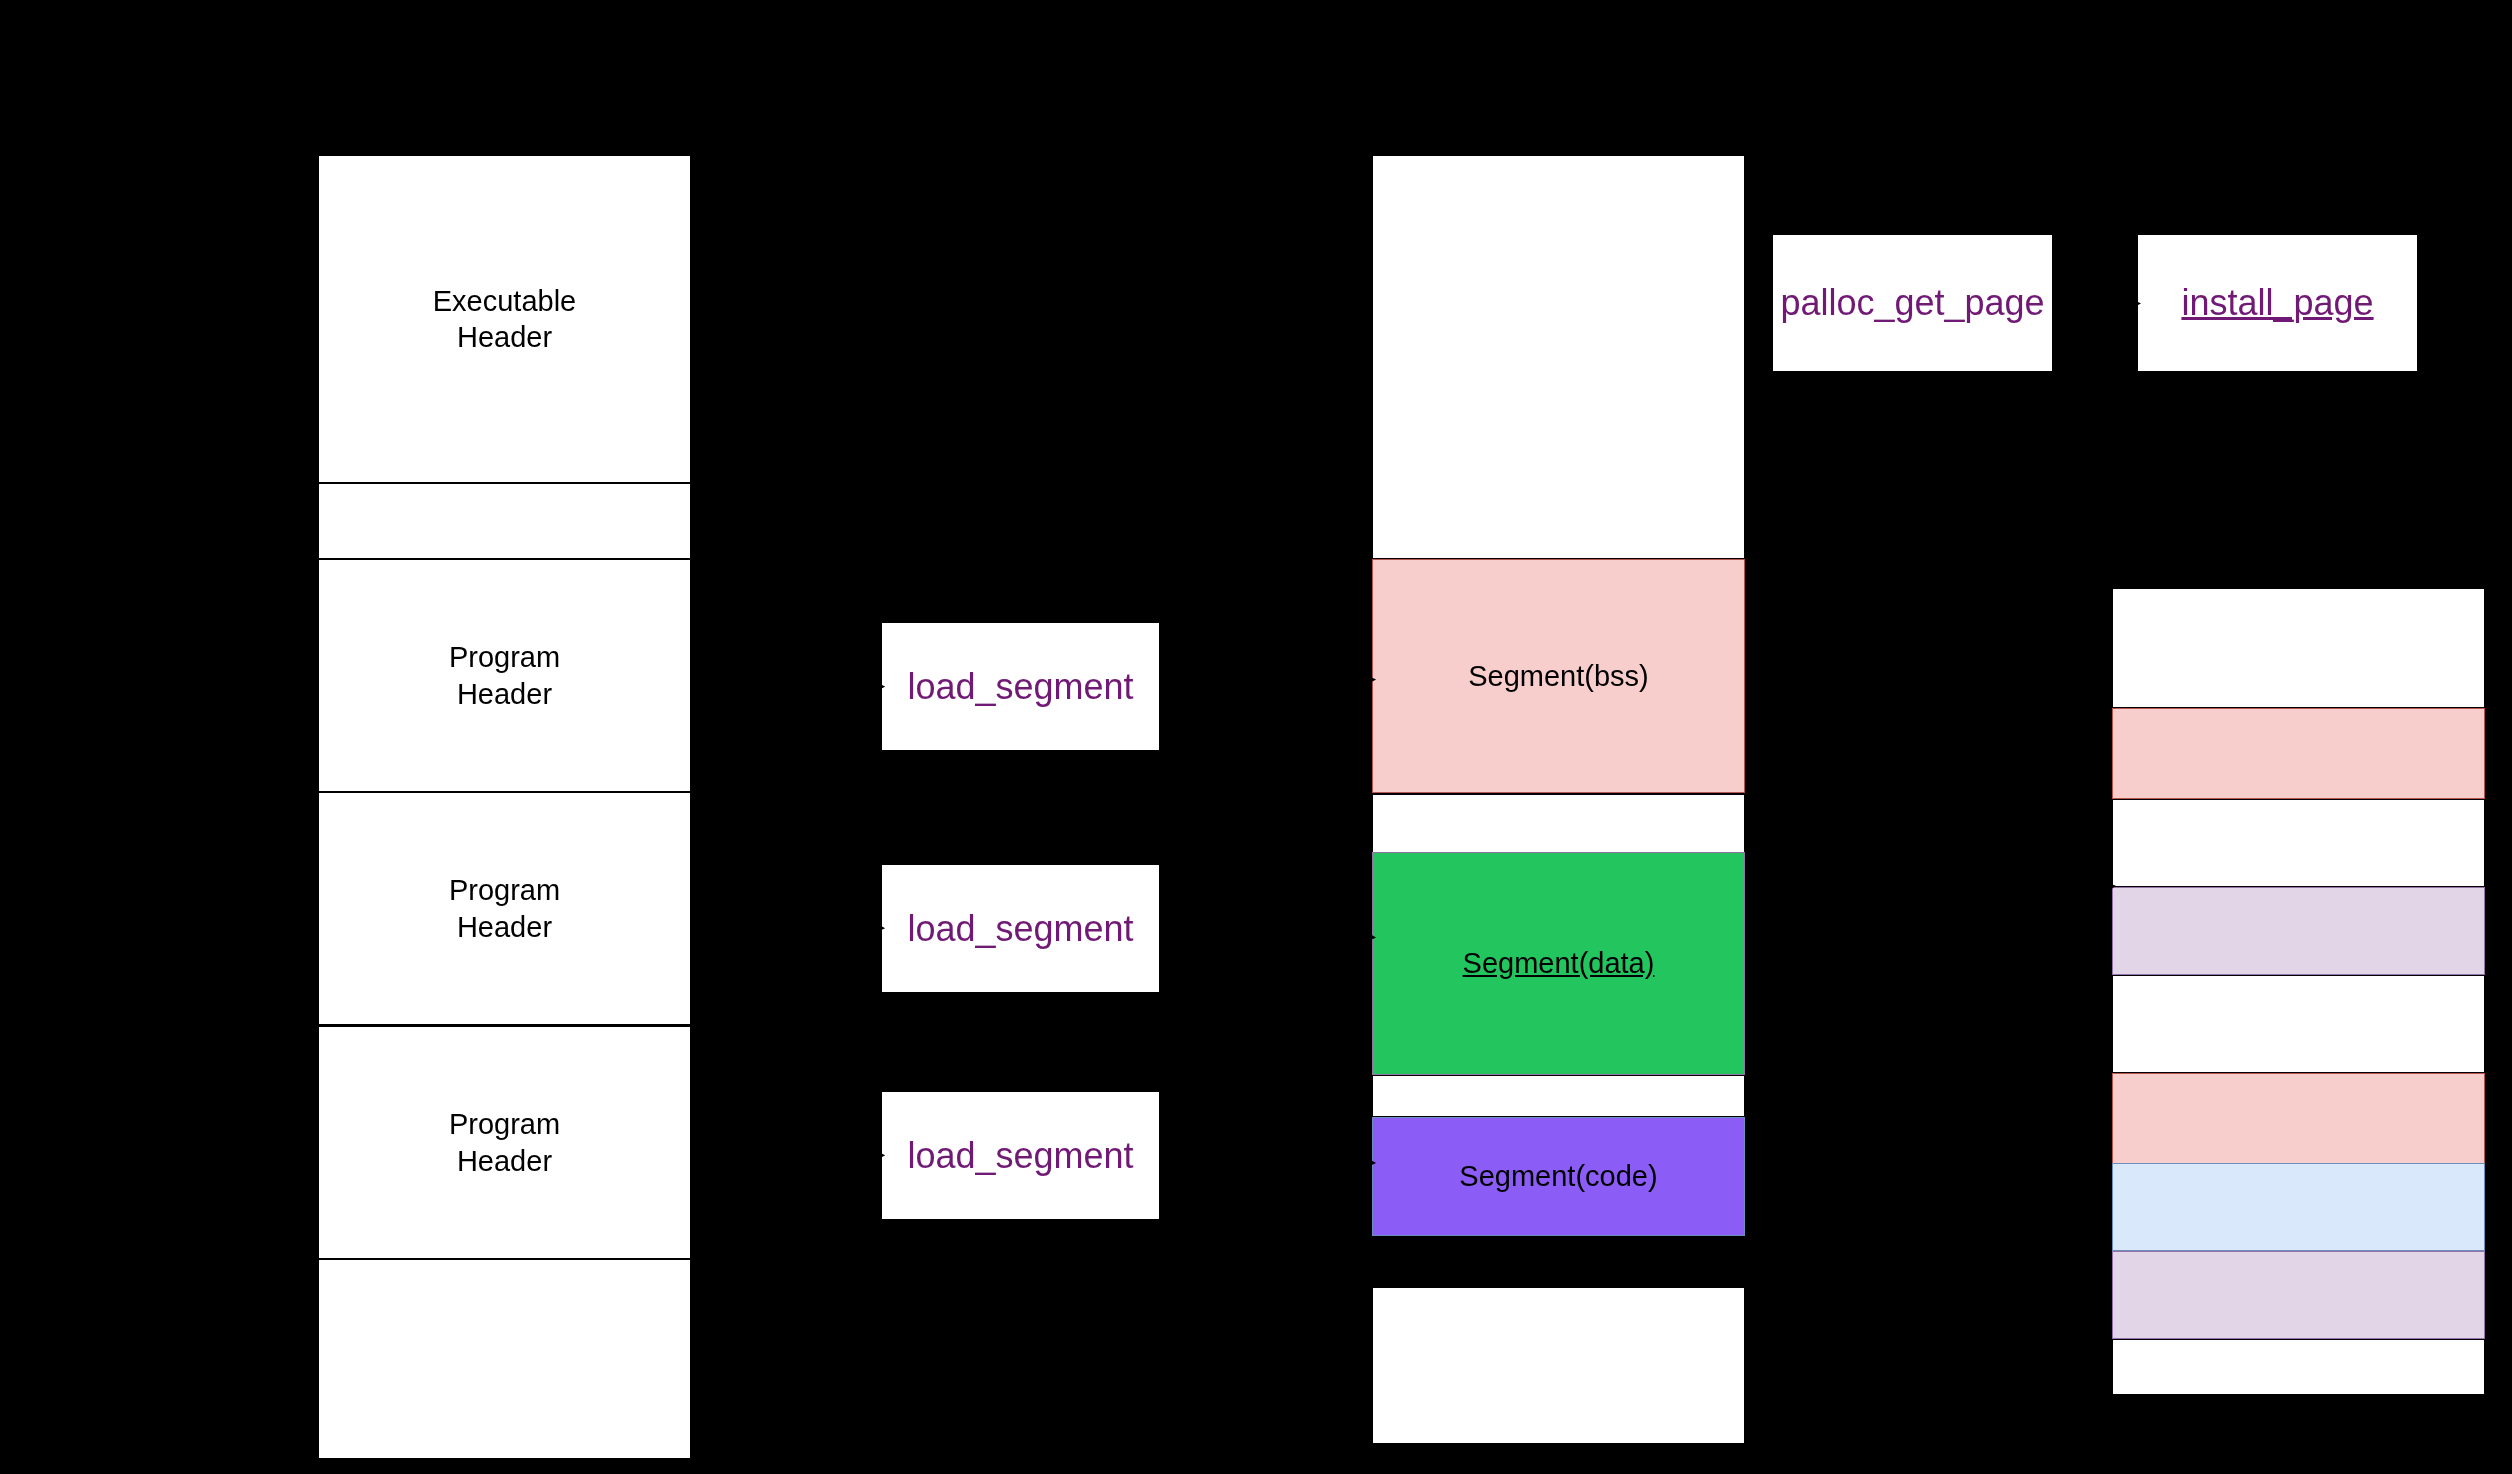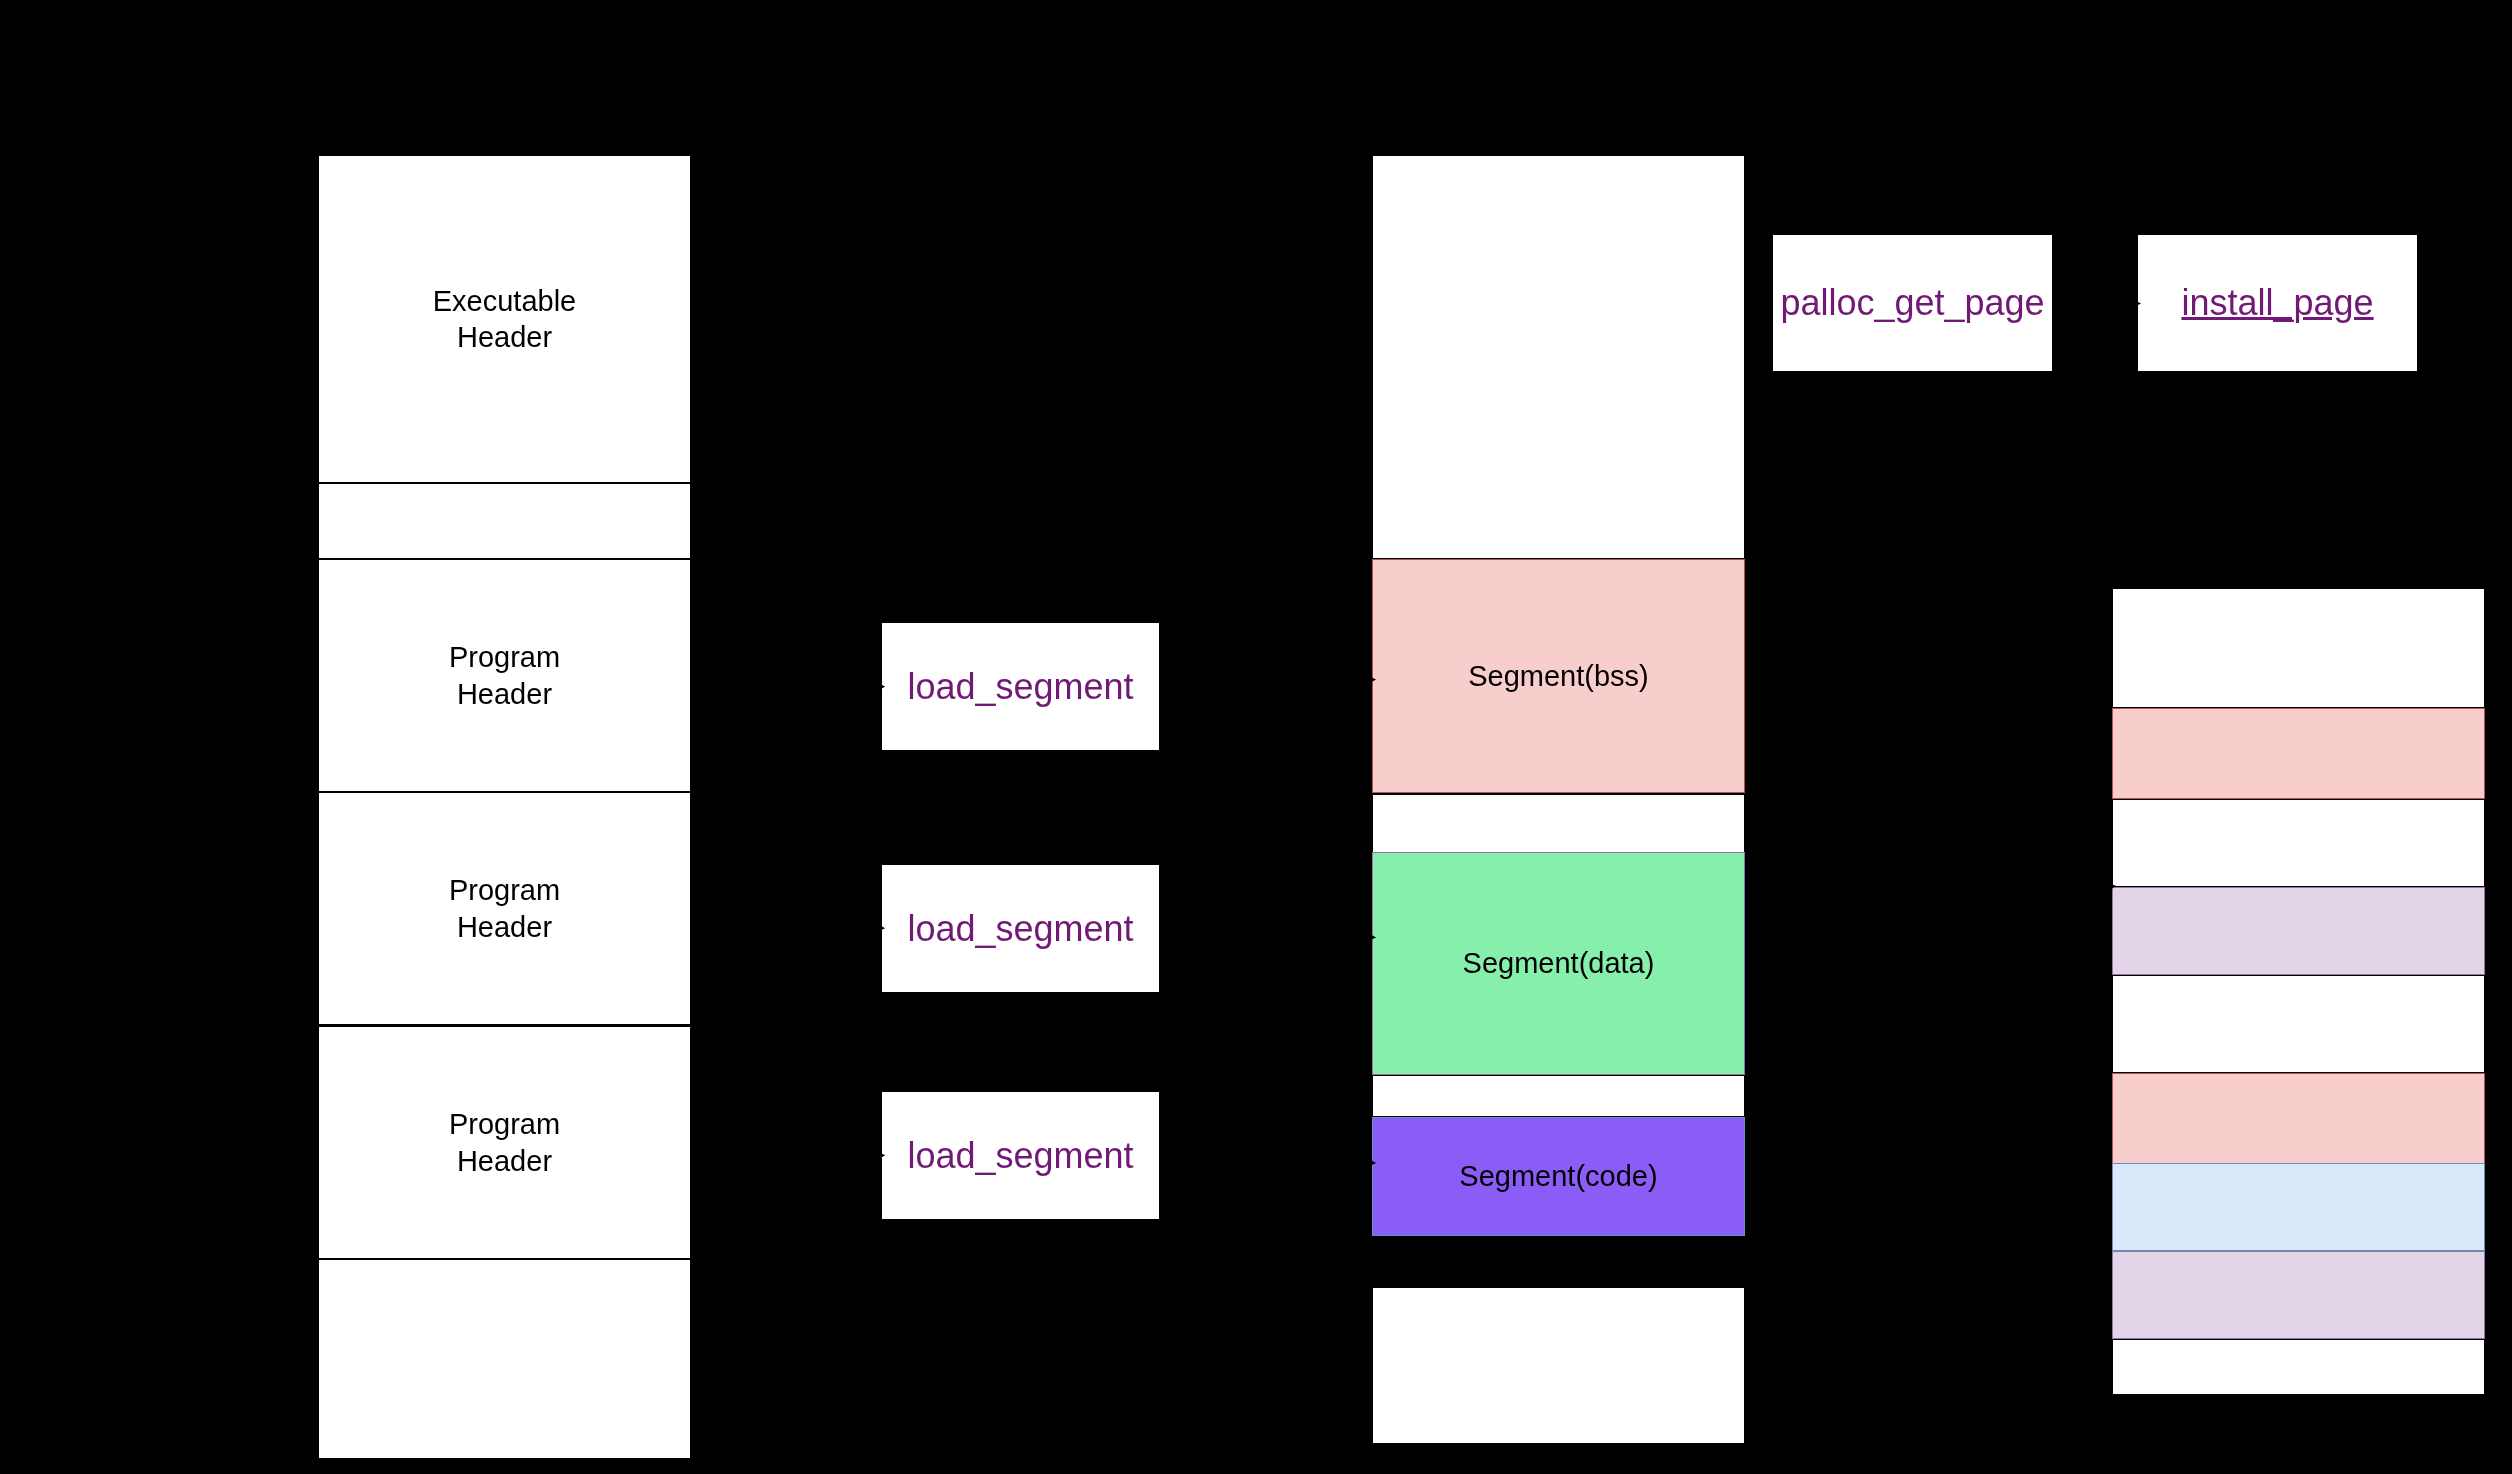--- a/index.html
+++ b/index.html
@@ -122,21 +122,21 @@
   <div class="fn-box" style="top: 622px; left: 881px; width: 279px; height: 129px;">load_segment</div>
   <div class="fn-box" style="top: 864px; left: 881px; width: 279px; height: 129px;">load_segment</div>
   <div class="fn-box" style="top: 1091px; left: 881px; width: 279px; height: 129px;">load_segment</div>
   <div class="fn-box" style="top: 234px; left: 1772px; width: 281px; height: 138px;">palloc_get_page</div>
   <div class="fn-box" style="top: 234px; left: 2137px; width: 281px; height: 138px; text-decoration: underline;">install_page</div>
 
   <div id="virtual-memory-column" class="column">
     <div class="vm-cell" style="top: 0px; height: 404px; background: rgb(255, 255, 255); border: 1.8px solid rgb(0, 0, 0);"></div>
     <div class="vm-cell" style="top: 404px; height: 234px; background: rgb(248, 206, 204); border: 1.8px solid rgb(184, 84, 80);">Segment(bss)</div>
     <div class="vm-cell" style="top: 639px; height: 59px; background: rgb(255, 255, 255); border: 1.8px solid rgb(0, 0, 0);"></div>
-    <div class="vm-cell" style="top: 697px; height: 223px; background: #86efac; border: 1.8px solid rgb(150, 115, 166);">Segment(data)</div>
+    <div class="vm-cell" style="top: 697px; height: 223px; background: #22c55e; border: 1.8px solid rgb(150, 115, 166); text-decoration: underline;">Segment(data)</div>
     <div class="vm-cell" style="top: 920px; height: 42px; background: rgb(255, 255, 255); border: 1.8px solid rgb(0, 0, 0);"></div>
     <div class="vm-cell" style="top: 962px; height: 119px; background: #8b5cf6; border: 1.8px solid rgb(108, 142, 191);">Segment(code)</div>
     <div class="vm-cell" style="top: 1132px; height: 157px; background: rgb(255, 255, 255); border: 1.8px solid rgb(0, 0, 0);"></div>
   </div>
 
   <div id="physical-memory-column" class="column">
     <div class="frame" style="top: 0px; height: 120px; background: rgb(255, 255, 255); border: 1.8px solid rgb(0, 0, 0);"></div>
     <div class="frame" style="top: 120px; height: 91px; background: rgb(248, 206, 204); border: 1.8px solid rgb(184, 84, 80);"></div>
     <div class="frame" style="top: 211px; height: 88px; background: rgb(255, 255, 255); border: 1.8px solid rgb(0, 0, 0);"></div>
     <div class="frame" style="top: 299px; height: 88px; background: rgb(225, 213, 231); border: 1.8px solid rgb(150, 115, 166);"></div>

